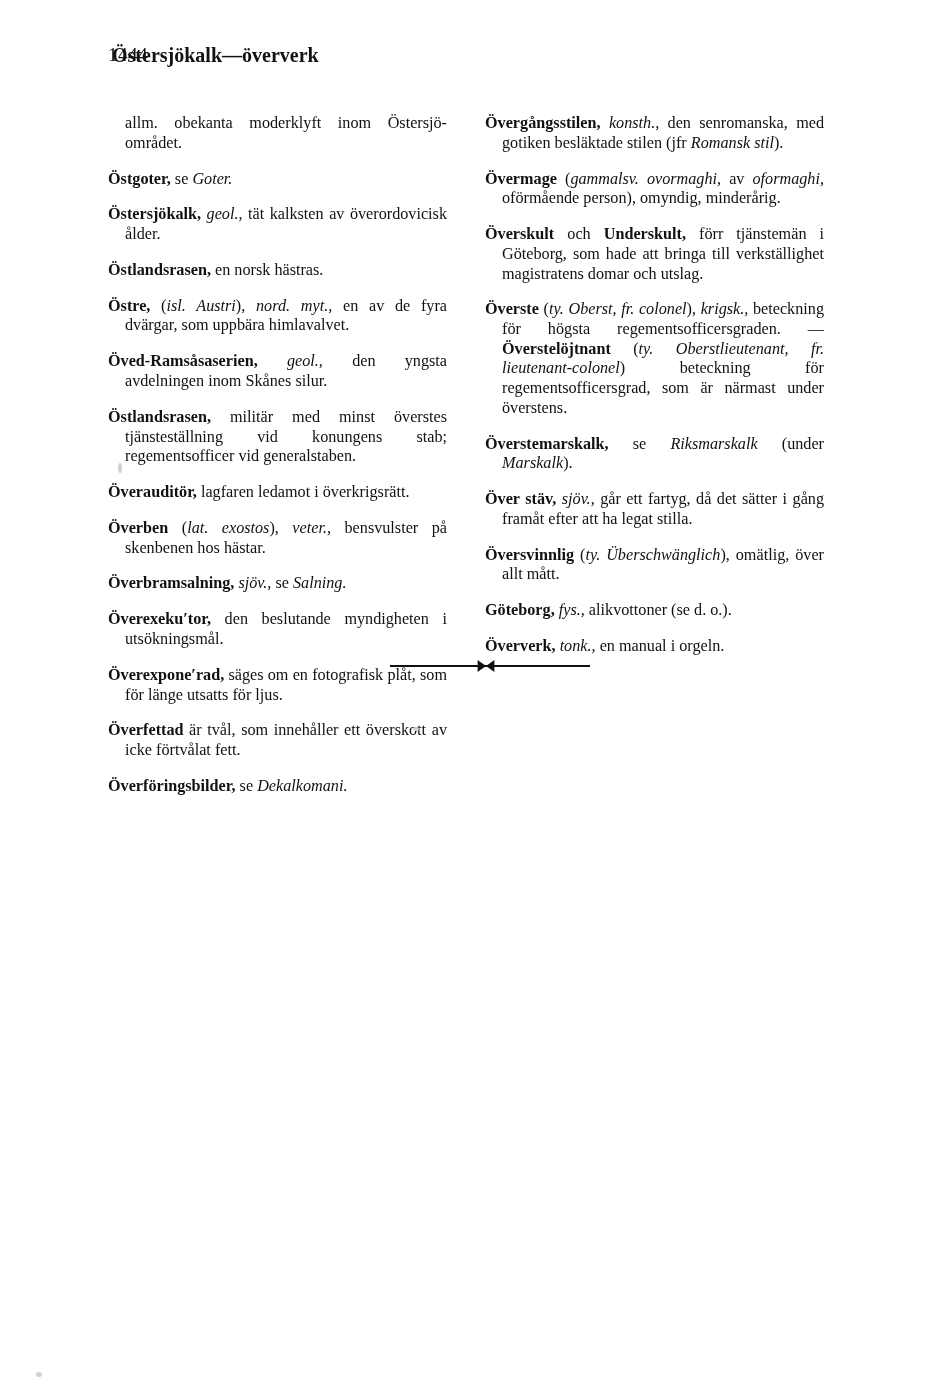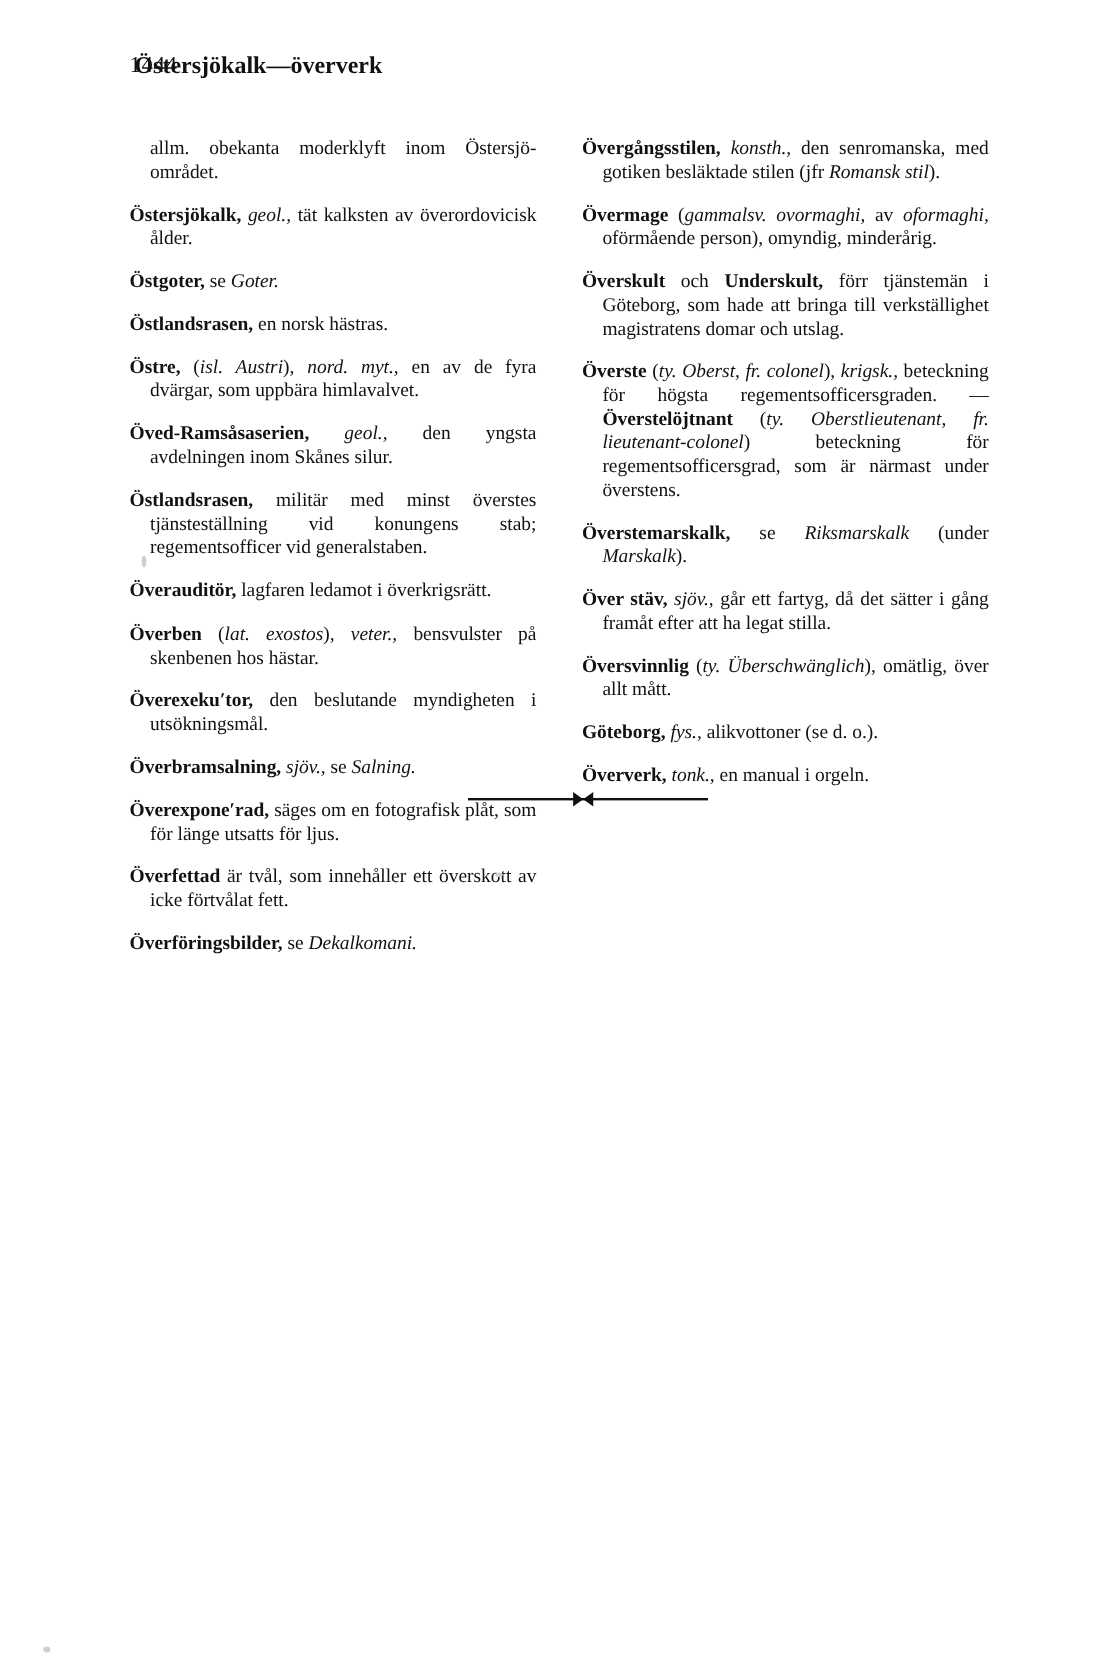--- a/index.html
+++ b/index.html
@@ -117,30 +117,30 @@
 <div class="page">
 
   <div class="header">
     <div class="folio">1444</div>
     <div class="running-head">Östersjökalk—öververk</div>
   </div>
 
   <div class="columns">
     <div class="col" id="col-left">
         <p class="entry first-para">allm. obekanta moderklyft inom Östersjö-området.</p>
+        <p class="entry"><b>Östgoter,</b> se <i>Goter.</i></p>
         <p class="entry"><b>Östersjökalk,</b> <i>geol.,</i> tät kalksten av överordovicisk ålder.</p>
-        <p class="entry"><b>Östgoter,</b> se <i>Goter.</i></p>
         <p class="entry"><b>Östlandsrasen,</b> en norsk hästras.</p>
         <p class="entry"><b>Östre,</b> (<i>isl. Austri</i>), <i>nord. myt.,</i> en av de fyra dvärgar, som uppbära himlavalvet.</p>
         <p class="entry"><b>Öved-Ramsåsaserien,</b> <i>geol.,</i> den yngsta avdelningen inom Skånes silur.</p>
         <p class="entry"><b>Östlandsrasen,</b> militär med minst överstes tjänsteställning vid konungens stab; regementsofficer vid generalstaben.</p>
         <p class="entry"><b>Överauditör,</b> lagfaren ledamot i överkrigsrätt.</p>
         <p class="entry"><b>Överben</b> (<i>lat. exostos</i>), <i>veter.,</i> bensvulster på skenbenen hos hästar.</p>
+        <p class="entry"><b>Överbramsalning,</b> <i>sjöv.,</i> se <i>Salning.</i></p>
         <p class="entry"><b>Överexeku′tor,</b> den beslutande myndigheten i utsökningsmål.</p>
-        <p class="entry"><b>Överbramsalning,</b> <i>sjöv.,</i> se <i>Salning.</i></p>
         <p class="entry"><b>Överexpone′rad,</b> säges om en fotografisk plåt, som för länge utsatts för ljus.</p>
         <p class="entry"><b>Överfettad</b> är tvål, som innehåller ett överskott av icke förtvålat fett.</p>
         <p class="entry"><b>Överföringsbilder,</b> se <i>Dekalkomani.</i></p>
       </div>
     <div class="col" id="col-right">
         <p class="entry"><b>Övergångsstilen,</b> <i>konsth.,</i> den senromanska, med gotiken besläktade stilen (jfr <i>Romansk stil</i>).</p>
         <p class="entry"><b>Övermage</b> (<i>gammalsv. ovormaghi,</i> av <i>oformaghi,</i> oförmående person), omyndig, minderårig.</p>
         <p class="entry"><b>Överskult</b> och <b>Underskult,</b> förr tjänstemän i Göteborg, som hade att bringa till verkställighet magistratens domar och utslag.</p>
         <p class="entry"><b>Överste</b> (<i>ty. Oberst, fr. colonel</i>), <i>krigsk.,</i> beteckning för högsta regementsofficersgraden. — <b>Överstelöjtnant</b> (<i>ty. Oberstlieutenant, fr. lieutenant-colonel</i>) beteckning för regementsofficersgrad, som är närmast under överstens.</p>
         <p class="entry"><b>Överstemarskalk,</b> se <i>Riksmarskalk</i> (under <i>Marskalk</i>).</p>

